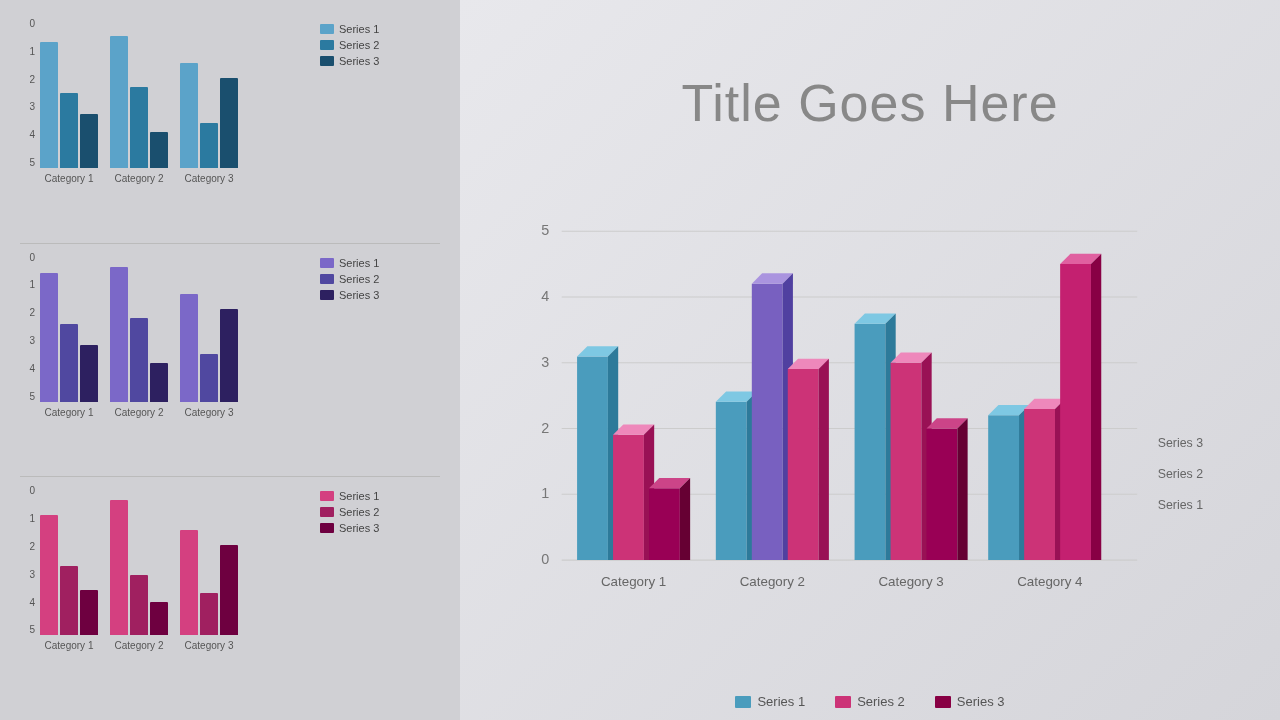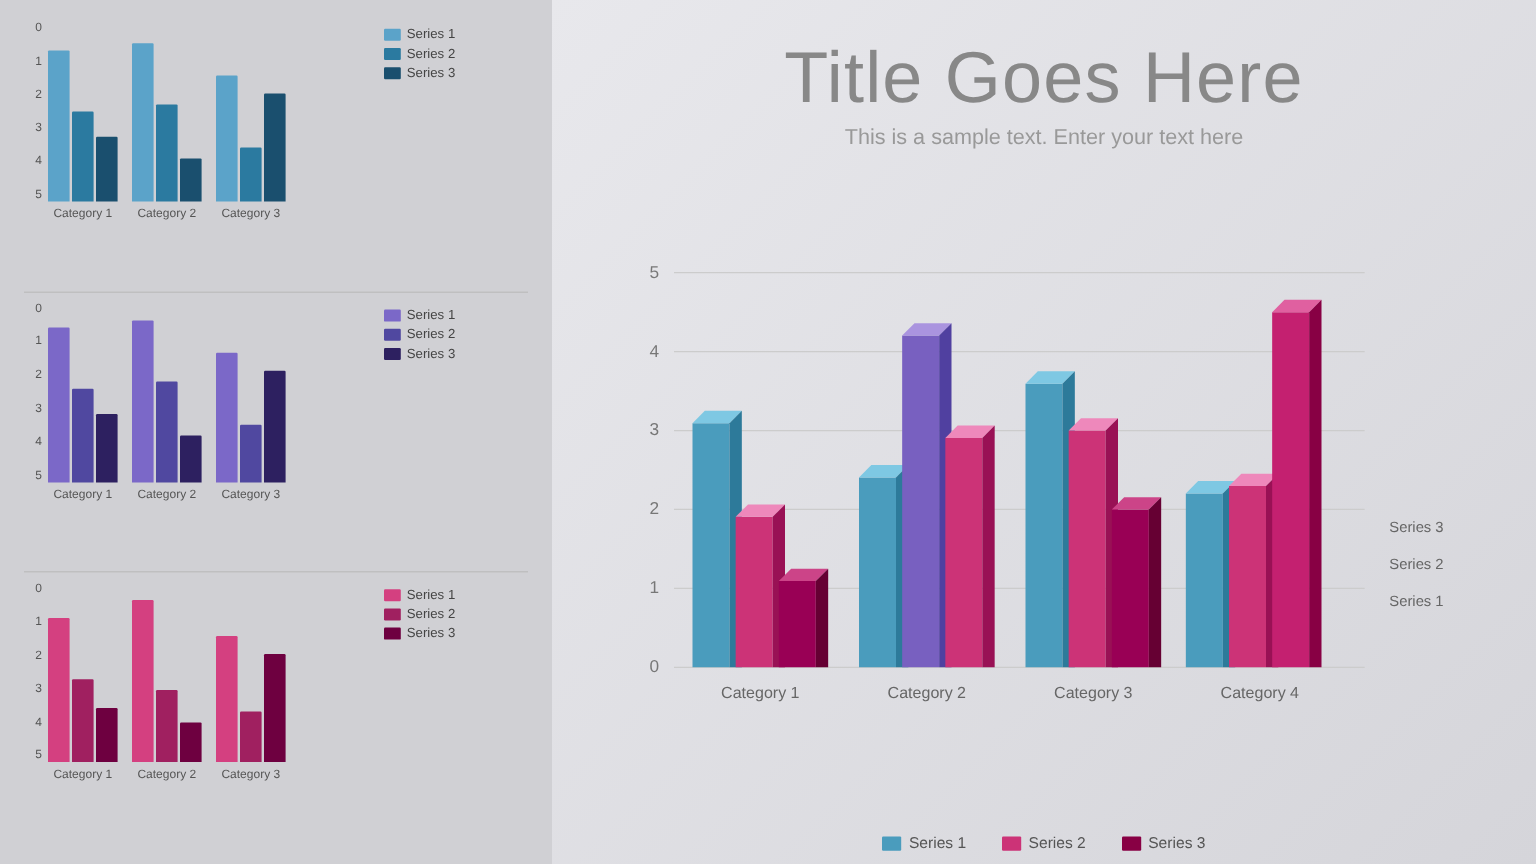--- a/index.html
+++ b/index.html
@@ -125,24 +125,25 @@
       display: flex;
       flex-direction: column;
     }
 
     .title-section {
       text-align: center;
       margin-bottom: 20px;
     }
 
     .main-title {
-      font-size: 60px;
+      font-size: 52px;
       color: #888;
       font-weight: 300;
       letter-spacing: 1px;
+      margin-top: 43px;
     }
 
     .main-subtitle {
       font-size: 18px;
       color: #999;
       margin-top: 5px;
     }
 
     .bottom-legend {
       display: flex;
@@ -338,21 +339,20 @@
           <span>Series 3</span>
         </div>
       </div>
     </div>
   </div>
 </div>
 
 <div class="right-panel">
   <div class="title-section">
     <div class="main-title">Title Goes Here</div>
-    <div class="main-subtitle">This is a sample text. Enter your text here</div>
   </div>
 
   <div style="flex:1; position:relative;">
     <svg width="100%" height="100%" viewBox="0 0 720 420" style="overflow:visible">
 
       <line x1="60" y1="20" x2="620" y2="20" stroke="#ccc" stroke-width="1"></line>
       <line x1="60" y1="84" x2="620" y2="84" stroke="#ccc" stroke-width="1"></line>
       <line x1="60" y1="148" x2="620" y2="148" stroke="#ccc" stroke-width="1"></line>
       <line x1="60" y1="212" x2="620" y2="212" stroke="#ccc" stroke-width="1"></line>
       <line x1="60" y1="276" x2="620" y2="276" stroke="#ccc" stroke-width="1"></line>

